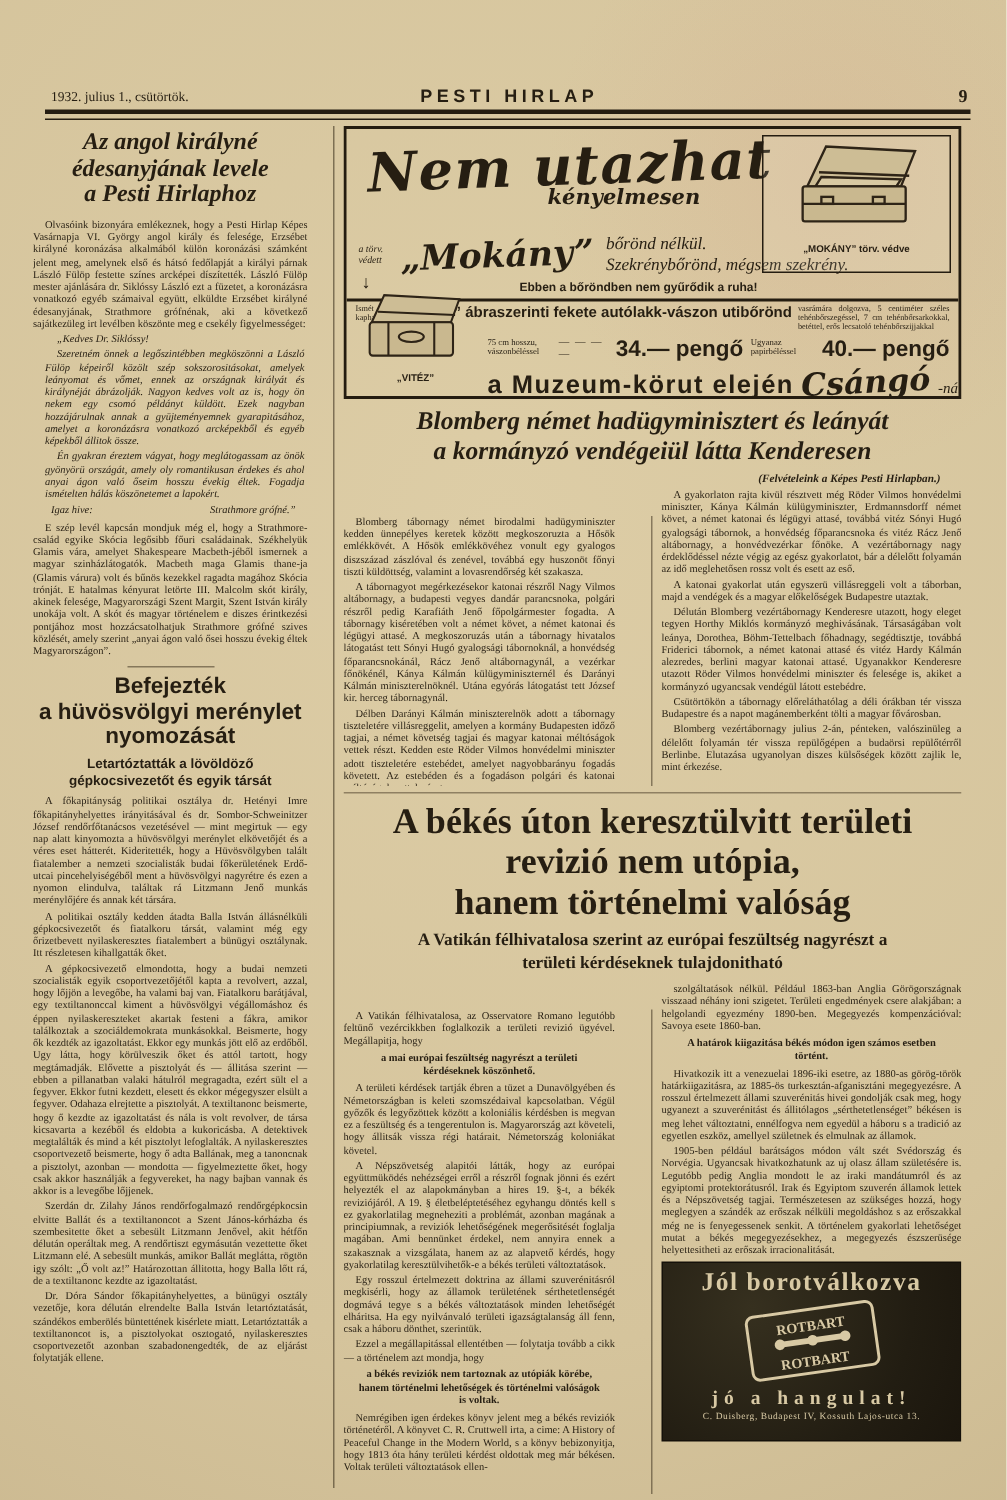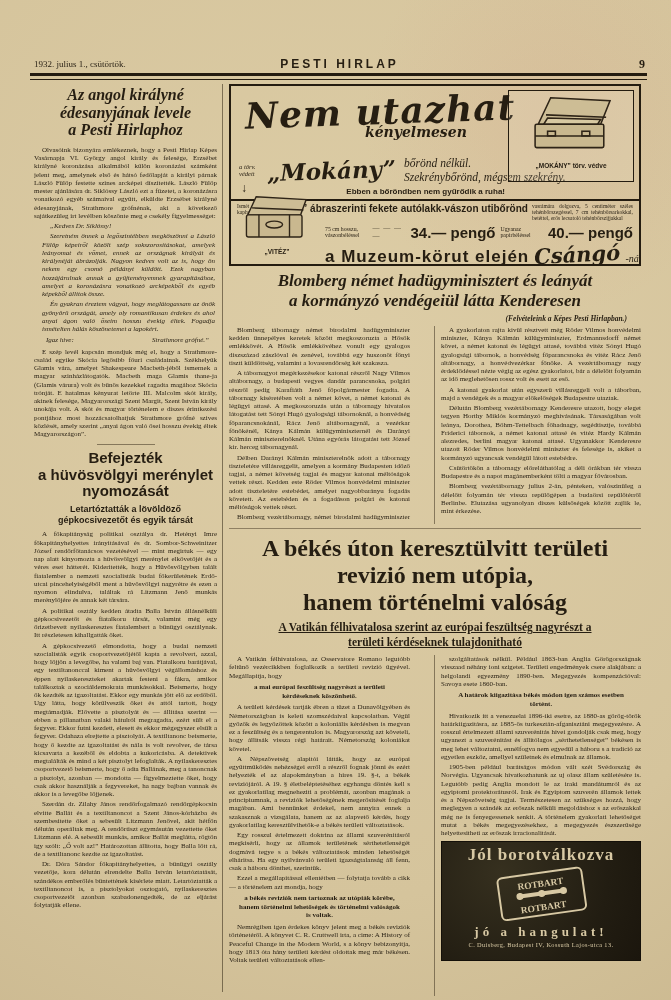--- a/index.html
+++ b/index.html
@@ -11,21 +11,21 @@
     color:#261e12;
     font-family:"Liberation Serif", serif;
   }
   
   .header{position:absolute; left:34px; right:26px; top:57px; height:15px;}
   .hdr-date{position:absolute; left:0; top:2px; font-size:9px;}
   .hdr-title{position:absolute; left:0; right:0; text-align:center; top:0; font-size:12px; font-weight:bold; letter-spacing:3px; font-family:"Liberation Sans", sans-serif;}
   .hdr-page{position:absolute; right:0; top:0; font-size:12px; font-weight:bold;}
   .header-rule{position:absolute; left:30px; right:24px; top:73px; height:3px; border-top:3px solid #241c10; border-bottom:1px solid #241c10;}
   
-  .left-col{position:absolute; left:34px; top:84px; width:183px; height:912px; overflow:hidden;}
+  .left-col{position:absolute; left:22px; top:84px; width:183px; height:912px; overflow:hidden;}
   .v-divider{position:absolute; left:222px; top:84px; height:908px; width:0; border-left:1px solid rgba(50,38,20,0.55);}
   .right-region{position:absolute; left:229px; top:84px; width:412px; height:912px; overflow:hidden;}
   
   .bt{font-size:7px; line-height:1.18; text-align:justify;}
   .bt p{margin:0 0 2px; text-indent:8px;font-family:Liberation Serif, serif;}
   .letter{font-style:italic; margin:2px 2px 2px 8px;}
   .letter p{text-indent:8px; margin:0 0 2px;}
   .sig-row{display:flex; justify-content:space-between; font-style:italic; padding:1px 8px 3px 12px;}
   .a1-title{text-align:center; font-weight:bold; font-style:italic; font-size:16px; line-height:1.1; margin:2px 0 7px;}
   .mini-rule{width:58px; margin:6px auto 5px; border-top:1px solid rgba(50,38,20,0.5);}
@@ -58,27 +58,27 @@
   .muzeum-main{font-weight:bold; font-size:17px; letter-spacing:1px; font-family:"Liberation Sans", sans-serif;}
   .csango{font-family:"DejaVu Serif", serif; font-style:italic; font-weight:bold; font-size:21px; transform:rotate(-3deg);}
   .nal{font-style:italic; font-size:10px;}
   .kepesitett{margin-left:88px; font-weight:bold; font-size:10.5px; margin-top:1px; font-family:"Liberation Sans", sans-serif; white-space:nowrap;}
   .fine{margin-left:88px; font-size:5.8px; line-height:1.3;}
   
   .blomberg-title{text-align:center; font-weight:bold; font-style:italic; font-size:17px; line-height:1.2; margin-top:5px;}
   .blomberg-byline{text-align:right; font-size:7.5px; font-weight:bold; font-style:italic; margin:2px 14px 3px 0;}
   .two-cols{display:flex;}
   .col{width:50%; box-sizing:border-box;}
-  .col-l{padding-right:24px; border-right:1px solid rgba(50,38,20,0.5);}
+  .col-l{padding-right:24px; border-right:1px solid rgba(50,38,20,0.5);margin-top:18px;}
   .col-r{padding-left:6px;}
   .blomberg-cols{height:198px; overflow:hidden;}
   
   .rev-sect{border-top:1px solid rgba(50,38,20,0.45); margin-top:4px;}
   .rev-title{text-align:center; font-weight:bold; font-size:24px; line-height:1.12; margin-top:6px;}
-  .rev-sub{text-align:center; font-weight:bold; font-size:11.5px; line-height:1.25; margin:5px 34px 6px;text-decoration:underline;}
+  .rev-sub{text-align:center; font-weight:bold; font-size:11.5px; line-height:1.25; margin:5px 34px 6px;}
   .rev-cols{height:400px; overflow:hidden;}
   .emph{font-weight:bold; text-align:center; text-indent:0 !important; margin:3px 8px !important; line-height:1.25;}
   
   .rotbart{margin-top:4px; height:120px; border:1px solid #141009; color:#d8c9a4; text-align:center; padding:3px 12px; box-sizing:border-box;
     background:radial-gradient(circle at 30% 25%, #36301f, #221d12 65%, #1b160d 100%);}
   .rb-head{font-weight:bold; font-size:17px; letter-spacing:1px; font-family:"Liberation Serif", serif;}
   .rb-slogan{font-weight:bold; font-size:13px; letter-spacing:4px; margin-top:-2px;}
   .rb-addr{font-size:6.3px; margin-top:2px; letter-spacing:0.4px;}
 </style>
 </head>

